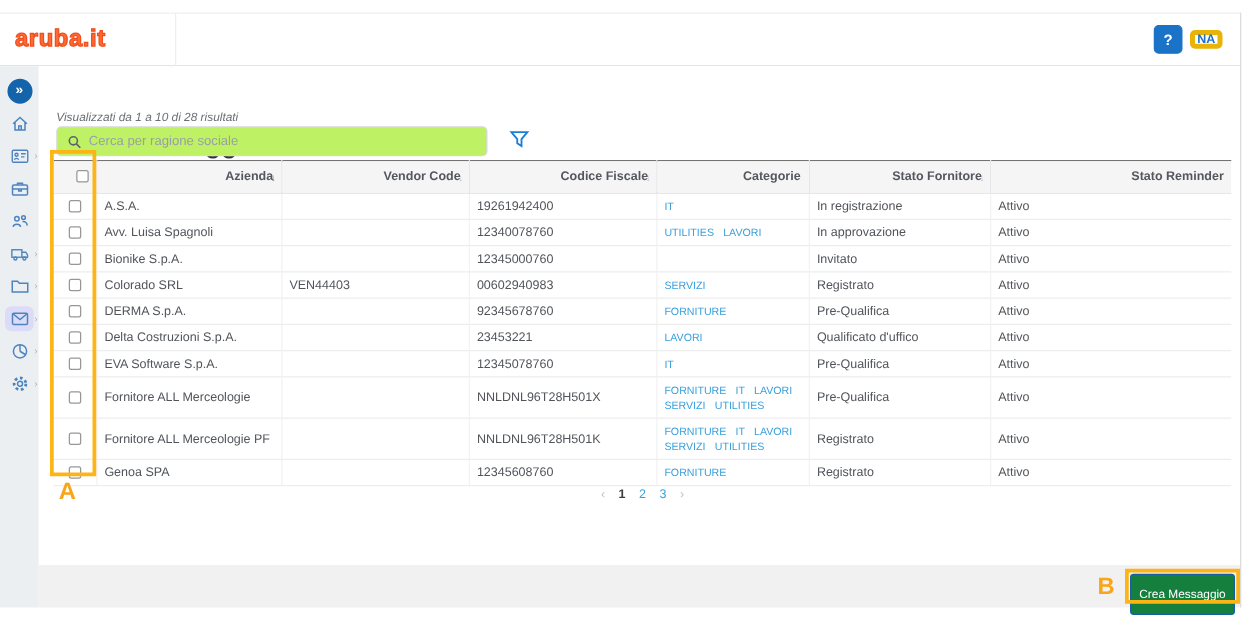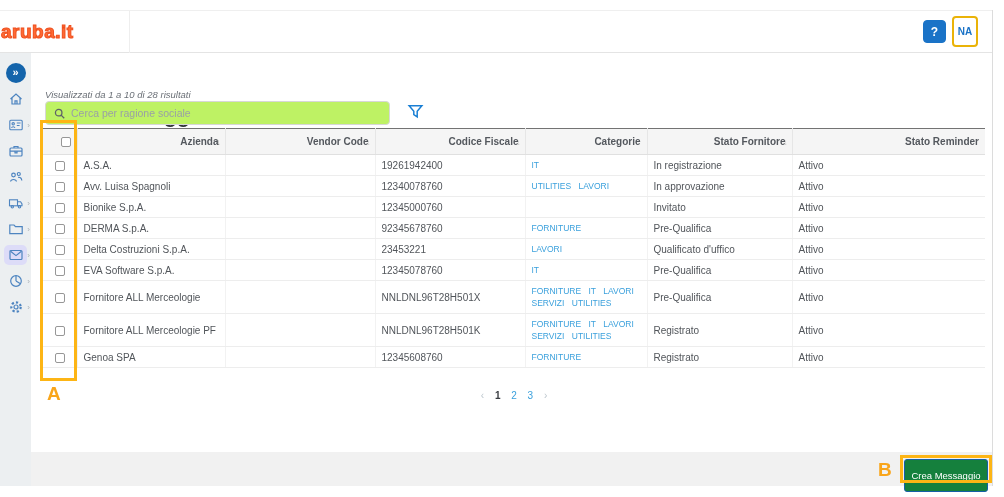--- a/index.html
+++ b/index.html
@@ -10,30 +10,30 @@
   }
 
   
   .top-header {
     position:absolute; left:0; top:10px; width:992px; height:43px; background:#fff;
     border-top:1px solid #efefef; border-bottom:1px solid #e4e4e4;
     display:flex; align-items:center;
   }
   .logo {
     font-weight:800; font-size:19px; color:#ff6a33; letter-spacing:.5px;
-    -webkit-text-stroke:1px #ef4f1e; margin-left:1px; width:128px;
+    -webkit-text-stroke:1px #ef4f1e; margin-left:12px; width:128px;
   }
   .header-divider { width:1px; height:42px; background:#eeeeee; }
   .header-right { margin-left:auto; display:flex; gap:6px; align-items:center; margin-right:14px; }
   .help-btn {
     width:23px; height:23px; background:#1a73c7; color:#fff; border:1px solid #1a73c7;
     border-radius:4px; font-size:12px; font-weight:bold; display:flex; align-items:center; justify-content:center; cursor:pointer;
   }
   .user-btn {
-    width:26px; height:31px; background:#fff; color:#1a73c7; border:2px solid #eab308;
+    width:26px; height:15px; background:#fff; color:#1a73c7; border:4px solid #eab308;
     border-radius:4px; font-size:10px; font-weight:bold; display:flex; align-items:center; justify-content:center; cursor:pointer;
   }
 
   
   .sidebar {
     position:absolute; left:0; top:53px; width:31px; height:433px; background:#eceff1;
     display:flex; flex-direction:column; align-items:center; padding-top:9px;
   }
   .side-item { position:relative; width:31px; height:21px; margin-bottom:5px; display:flex; align-items:center; justify-content:center; cursor:pointer; }
   .side-item svg { display:block; }
@@ -258,20 +258,29 @@
       <td class="cb-cell"><span class="cb"></span></td>
       <td>Bionike S.p.A.</td>
       <td></td>
       <td>12345000760</td>
       <td><span class="cat-links"></span></td>
       <td>Invitato</td>
       <td>Attivo</td>
     </tr>
         <tr>
       <td class="cb-cell"><span class="cb"></span></td>
+      <td>Colorado SRL</td>
+      <td>VEN44403</td>
+      <td>00602940983</td>
+      <td><span class="cat-links">SERVIZI</span></td>
+      <td>Registrato</td>
+      <td>Attivo</td>
+    </tr>
+        <tr>
+      <td class="cb-cell"><span class="cb"></span></td>
       <td>DERMA S.p.A.</td>
       <td></td>
       <td>92345678760</td>
       <td><span class="cat-links">FORNITURE</span></td>
       <td>Pre-Qualifica</td>
       <td>Attivo</td>
     </tr>
         <tr>
       <td class="cb-cell"><span class="cb"></span></td>
       <td>Delta Costruzioni S.p.A.</td>

